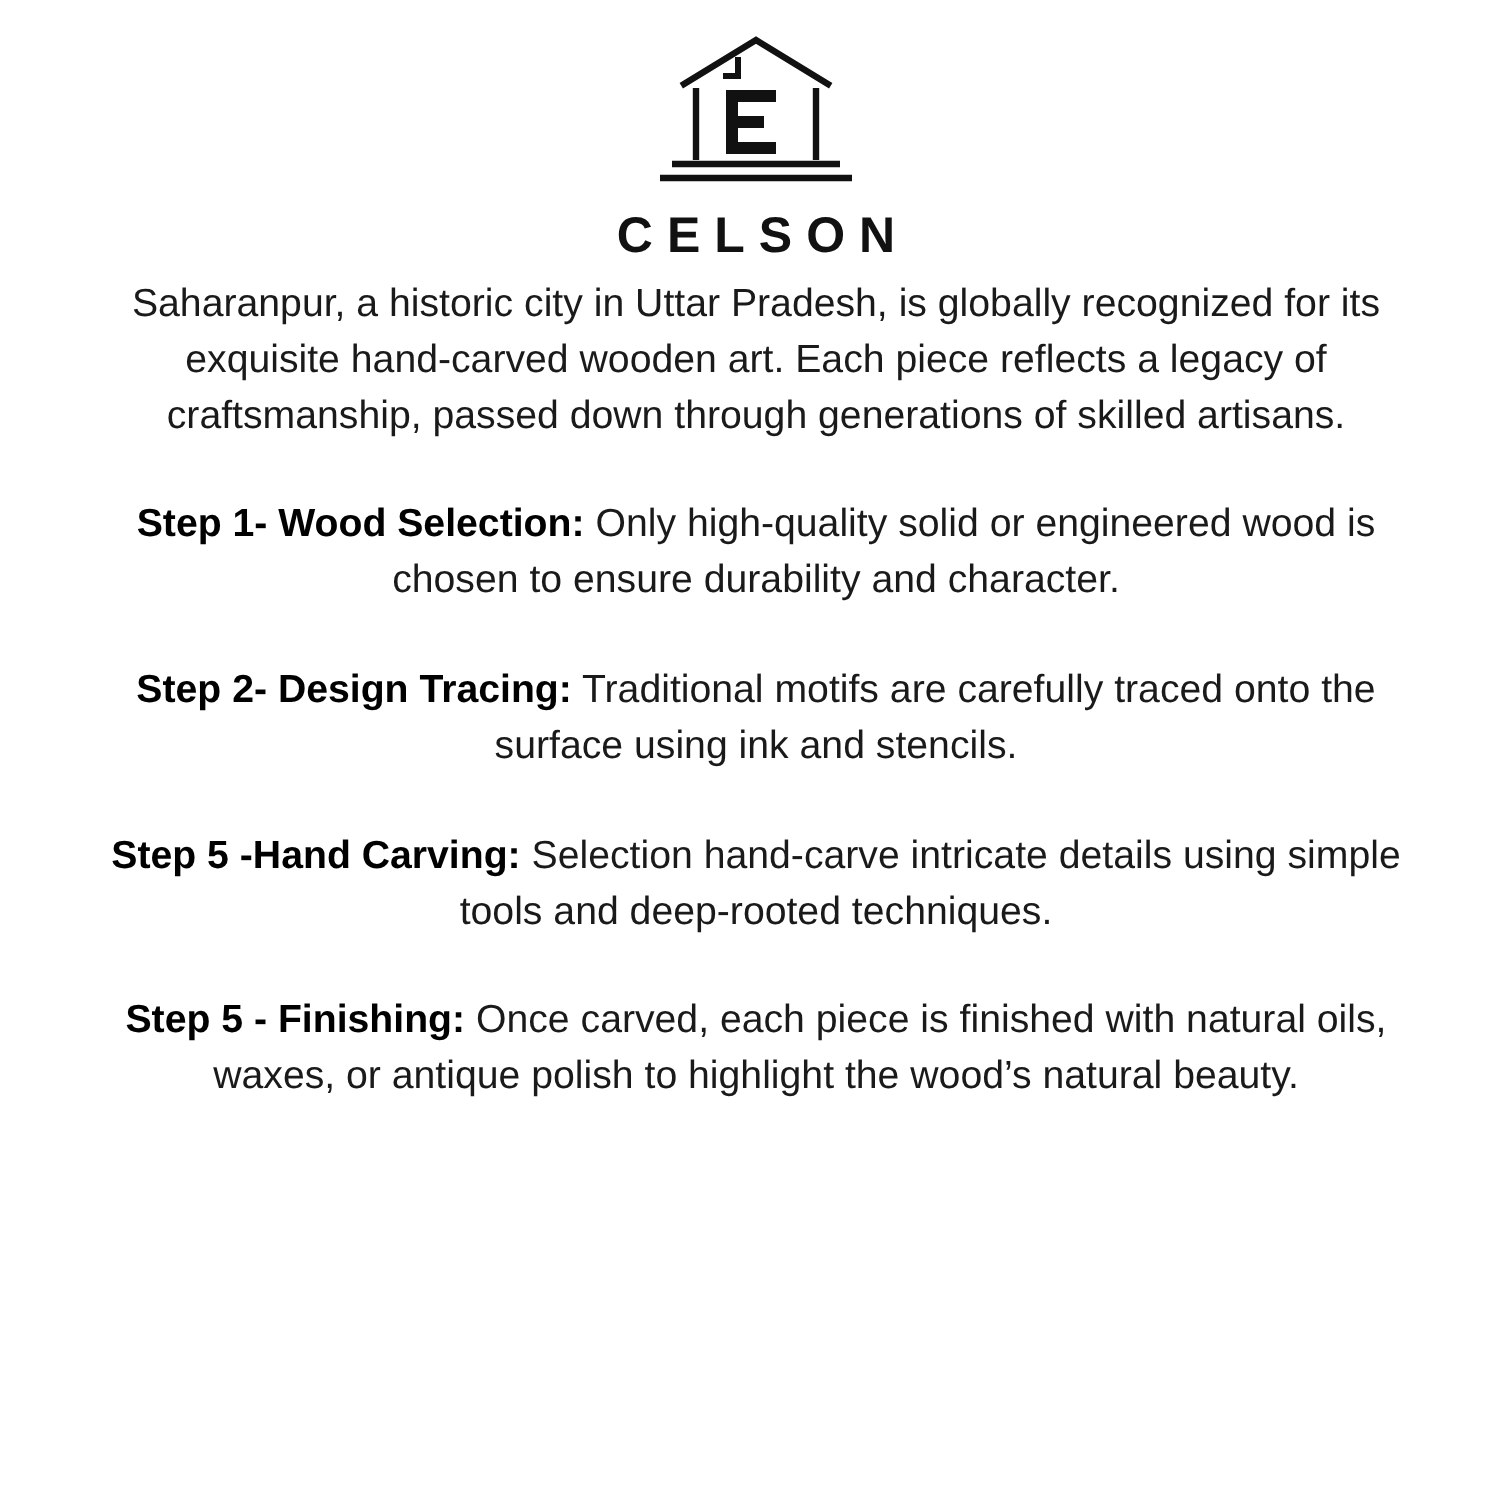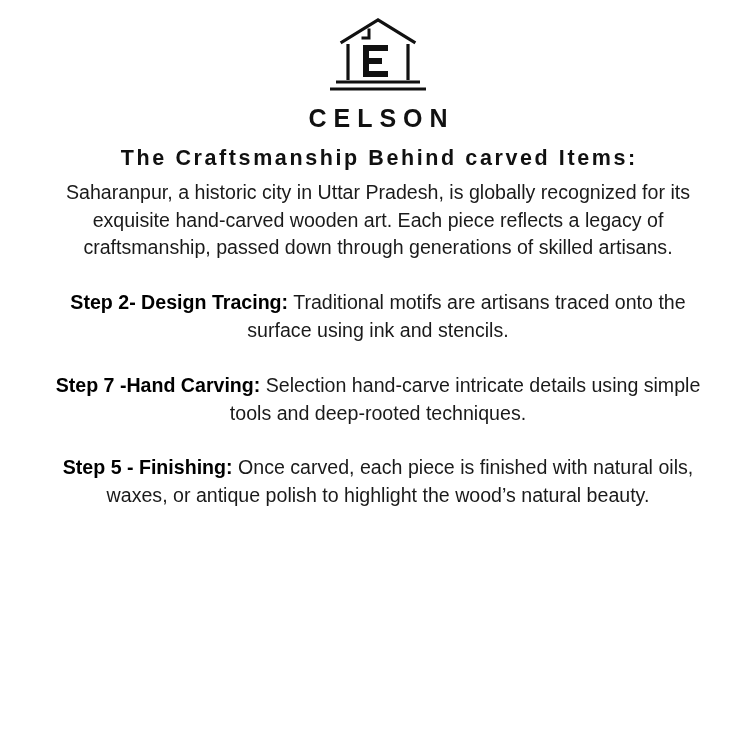--- a/index.html
+++ b/index.html
@@ -93,31 +93,33 @@
       <line x1="14" y1="66" x2="98" y2="66" stroke="#111111" stroke-width="3.2"></line>
       <line x1="8" y1="73" x2="104" y2="73" stroke="#111111" stroke-width="3.2"></line>
 
       <path d="M66 32 L44 32 L44 58 L66 58" fill="none" stroke="#111111" stroke-width="6"></path>
       <line x1="44" y1="45" x2="60" y2="45" stroke="#111111" stroke-width="6"></line>
     </svg>
   </div>
 
   <div class="brand">CELSON</div>
 
-  <div class="subtitle">The Craftsmanship Behind carved Items:</div>
 
   <div class="body-block intro">Saharanpur, a historic city in Uttar Pradesh, is globally recognized for its exquisite hand-carved wooden art. Each piece reflects a legacy of craftsmanship, passed down through generations of skilled artisans.</div>
 
-
   <div class="body-block step">
-    <b>Step 2- Design Tracing:</b><span> Traditional motifs are artisans traced onto the surface using ink and stencils.</span>
+    <b>Step 1- Wood Selection:</b><span> Only high-quality solid or engineered wood is chosen to ensure durability and character.</span>
   </div>
 
   <div class="body-block step">
-    <b>Step 7 -Hand Carving:</b><span> Selection hand-carve intricate details using simple tools and deep-rooted techniques.</span>
+    <b>Step 2- Design Tracing:</b><span> Traditional motifs are carefully traced onto the surface using ink and stencils.</span>
+  </div>
+
+  <div class="body-block step">
+    <b>Step 5 -Hand Carving:</b><span> Selection hand-carve intricate details using simple tools and deep-rooted techniques.</span>
   </div>
 
   <div class="body-block step">
     <b>Step 5 - Finishing:</b><span> Once carved, each piece is finished with natural oils, waxes, or antique polish to highlight the wood’s natural beauty.</span>
   </div>
 
 
 </div>
 
 </body></html>

